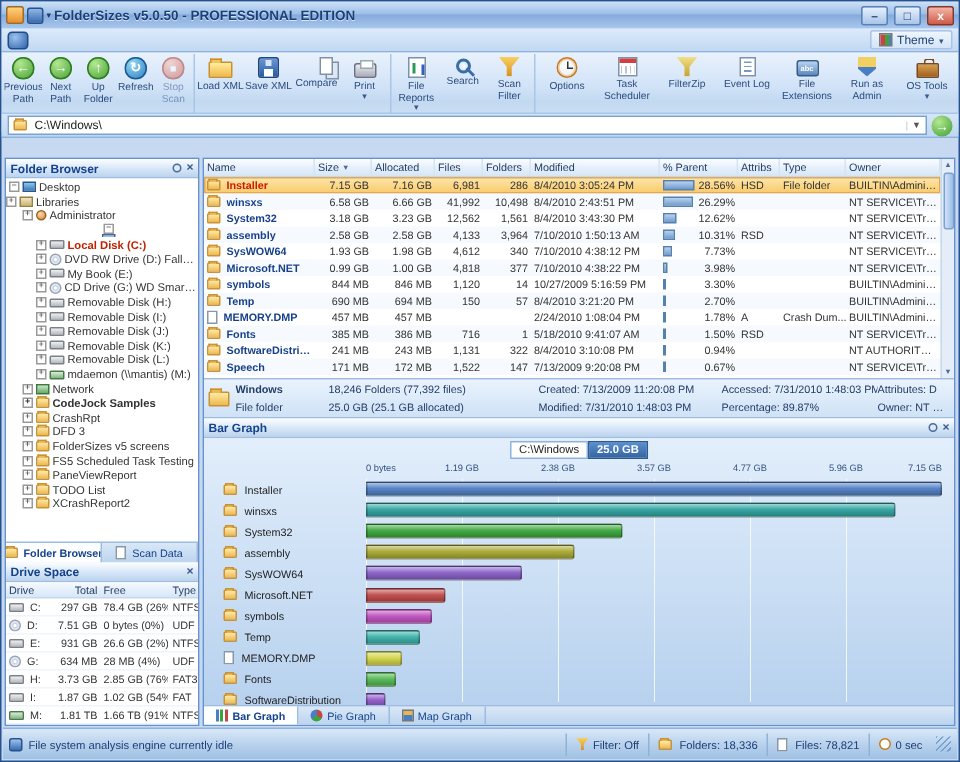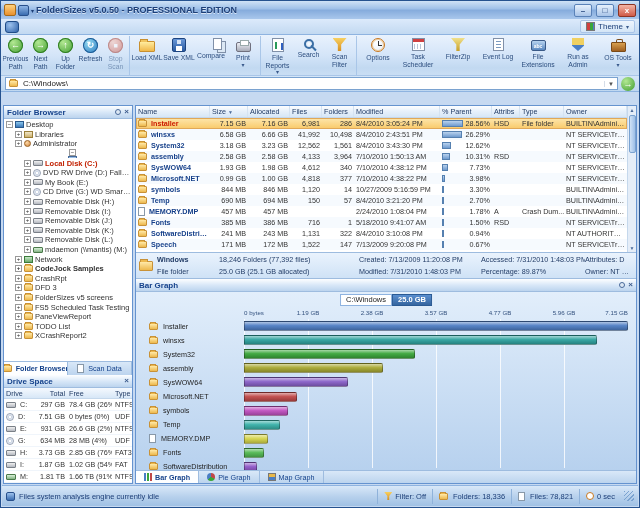--- a/index.html
+++ b/index.html
@@ -325,21 +325,21 @@
         <span class="pin"></span>
         <span class="phx">×</span>
       </span>
     </div>
     <div class="tree" id="tree">
         <div class="titem" style="padding-left: 2px;">
           <span class="texp">−</span>
           <span class="ticon t-desktop"></span>
           <span class="tlabel">Desktop</span>
         </div>
-        <div class="titem" style="padding-left: 11px;">
+        <div class="titem" style="">
           <span class="texp">+</span>
           <span class="ticon t-lib"></span>
           <span class="tlabel">Libraries</span>
         </div>
         <div class="titem" style="padding-left: 11px;">
           <span class="texp">+</span>
           <span class="ticon t-user"></span>
           <span class="tlabel">Administrator</span>
         </div>
         <div class="titem" style="padding-left: 11px; flex-direction: column;">
@@ -930,21 +930,21 @@
         </div>
         <div class="ctab">
           <span class="gticon i-map"></span>
           <span>Map Graph</span>
         </div>
       </div>
   </div>
 
   <div class="statusbar">
     <span class="sb-ico"></span>
-    <span class="sb-msg">Files system analysis engine currently idle</span>
+    <span class="sb-msg">File system analysis engine currently idle</span>
     <div class="sb-right">
       <span class="sb-cell">
         <span class="s-funnel"></span>
         <span>Filter: Off</span>
       </span>
       <span class="sb-cell">
         <span class="ticon t-folder"></span>
         <span>Folders: 18,336</span>
       </span>
       <span class="sb-cell">

